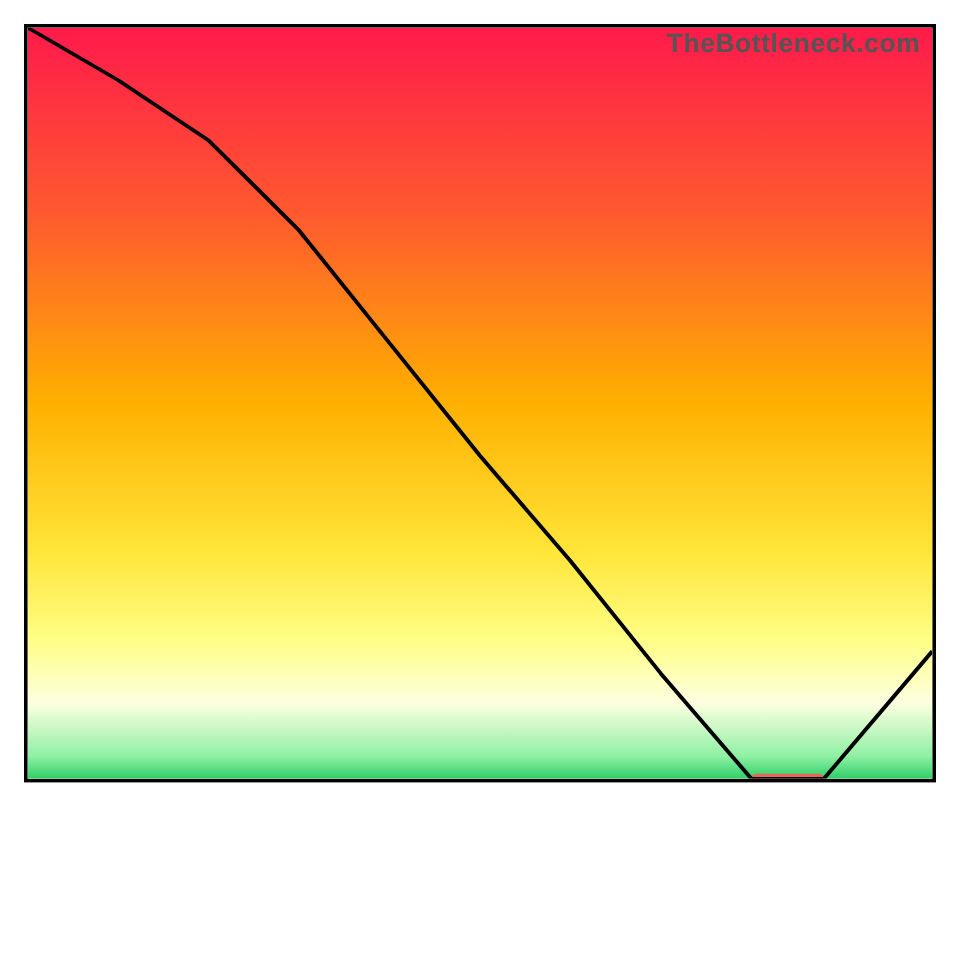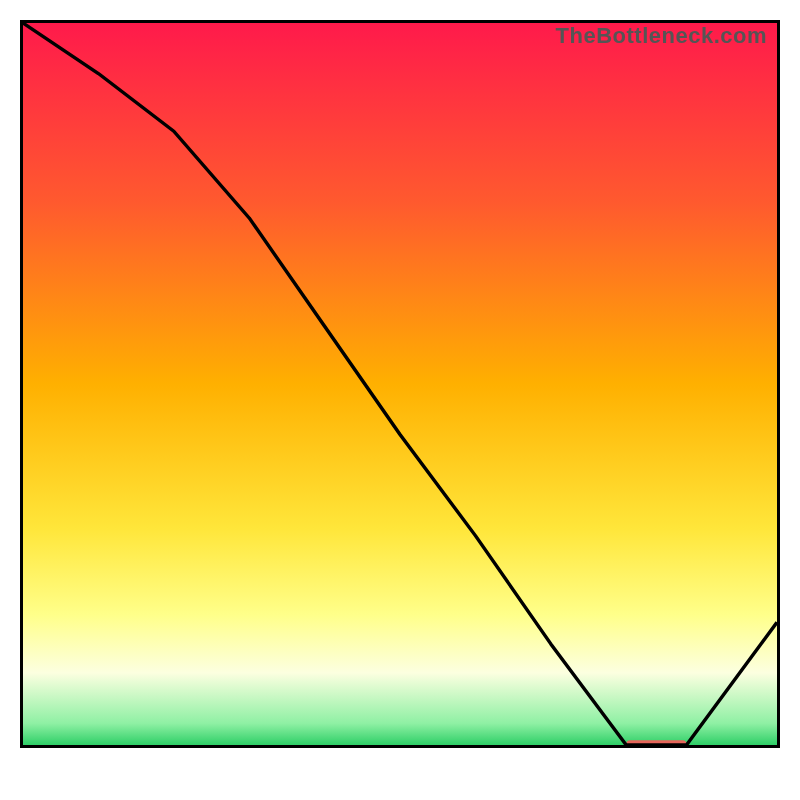--- a/index.html
+++ b/index.html
@@ -8,21 +8,21 @@
     width: 800px;
     height: 800px;
     background: #ffffff;
     font-family: Arial, Helvetica, sans-serif;
   }
   .chart-frame {
     position: absolute;
     left: 20px;
     top: 20px;
     width: 760px;
-    height: 728px;
+    height: 632px;
     box-sizing: border-box;
     border: 3px solid #000;
     overflow: hidden;
   }
   .watermark {
     position: absolute;
     top: 0;
     right: 10px;
     font-size: 22px;
     font-weight: bold;

